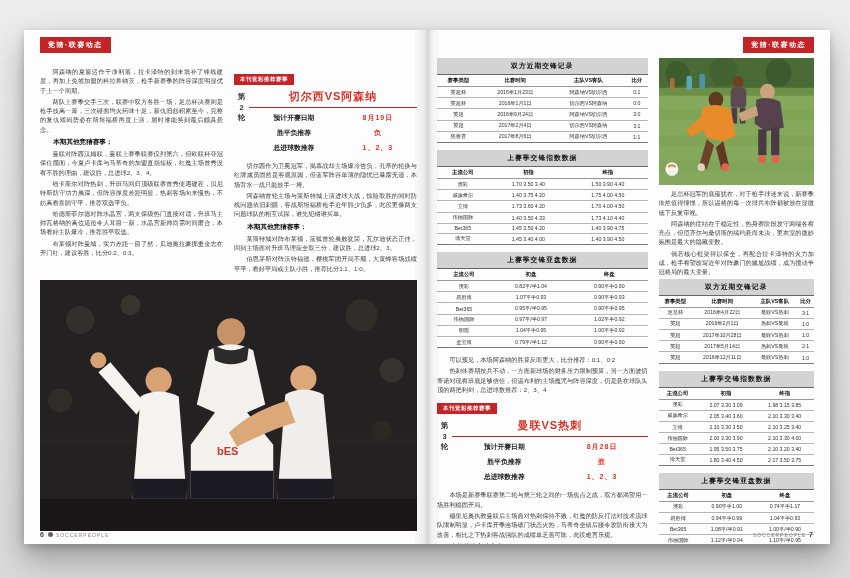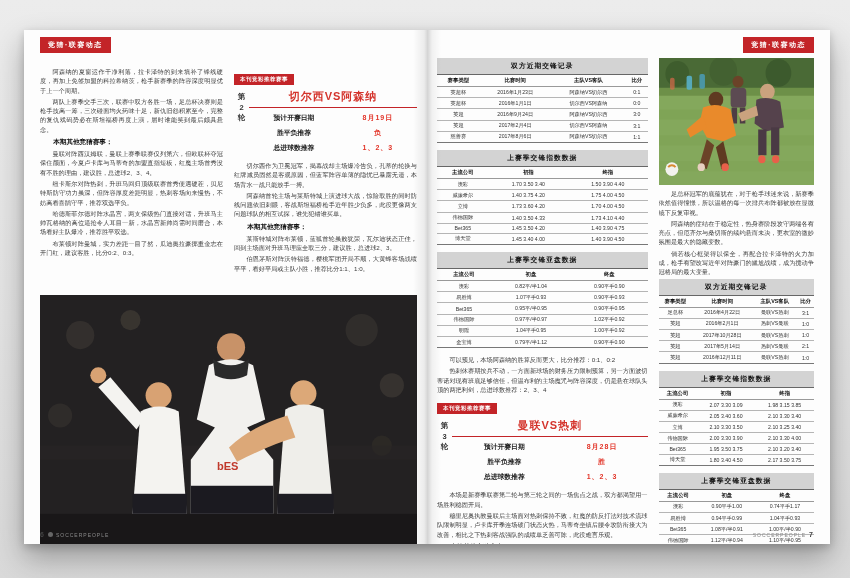--- a/index.html
+++ b/index.html
@@ -42,21 +42,21 @@
   
   .dtable{width:100%;border-collapse:collapse;margin:0 0 7px 0;}
   .dtable caption{background:#d3d3d3;color:#111;font-weight:bold;font-size:6.8px;
     padding:3px 0;letter-spacing:1px;}
   .dtable th{font-size:5.4px;font-weight:bold;color:#111;padding:2px 0;
     border-top:1px solid #666;border-bottom:1px solid #999;}
   .dtable td{font-size:5.2px;color:#333;text-align:center;padding:1.6px 0;
     border-bottom:1px solid #b5b5b5;}
   .dtable tbody tr:last-child td{border-bottom:1px solid #777;}
 
-  .photo-main{margin-top:16px;width:377px;height:251px;background:#1d1c1d;overflow:hidden;}
+  .photo-main{margin-top:1px;width:377px;height:251px;background:#1d1c1d;overflow:hidden;}
   .photo-train{width:158px;height:127px;background:#6f9c4a;overflow:hidden;margin-bottom:4px;}
   .photo-main svg,.photo-train svg{display:block;width:100%;height:100%;}
 
   .pfoot{position:absolute;bottom:6px;font-size:5px;color:#8a8a8a;display:flex;align-items:center;gap:3px;letter-spacing:1px;}
   .pfoot-l{left:16px;} .pfoot-r{right:16px;}
   .pno{font-size:7px;font-weight:bold;color:#444;}
   .ball-icon{display:inline-block;width:5px;height:5px;border-radius:50%;background:#666;}
 </style>
 </head>
 <body>

